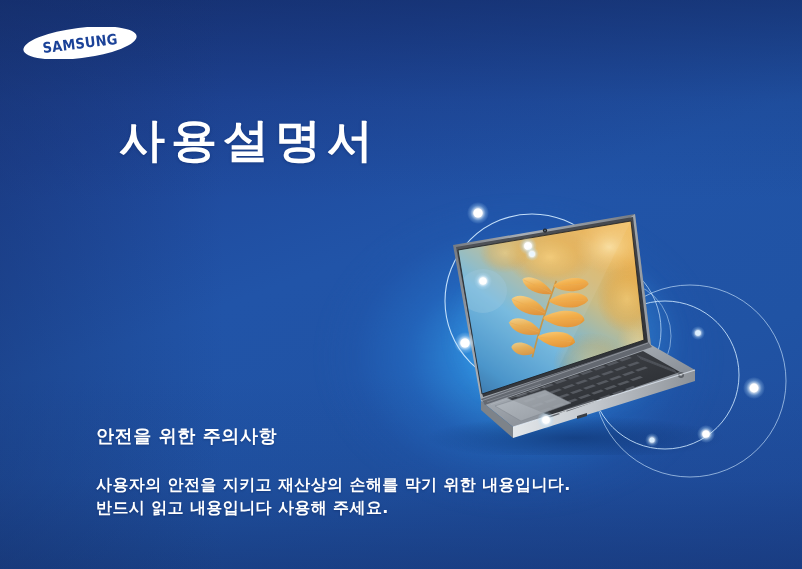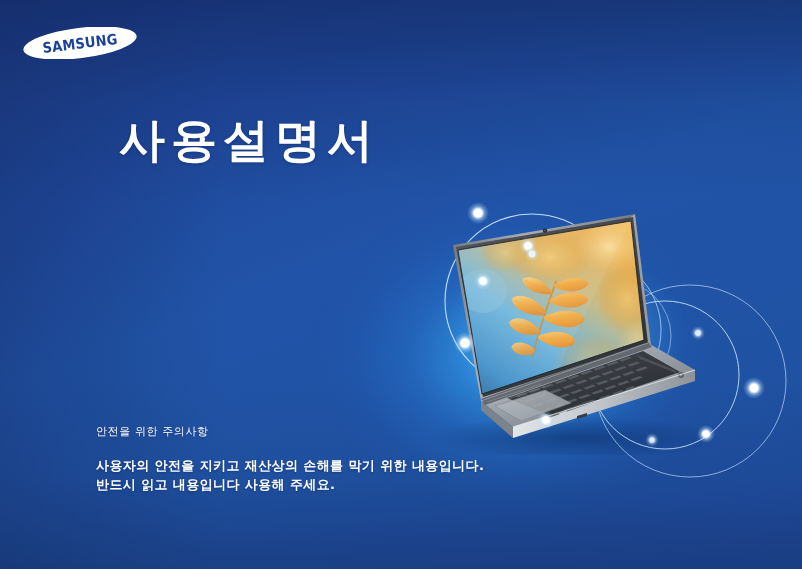--- a/index.html
+++ b/index.html
@@ -75,28 +75,28 @@
     white-space:nowrap;
     margin-left:23px;
   }
 
   
   .safety {
     position:absolute; left:96px; top:424px;
     color:#ffffff;
   }
   .safety-heading {
-    font-size:11px;
-    font-weight:normal;
+    font-size:18px;
+    font-weight:bold;
     letter-spacing:0.6px;
-    margin-bottom:18px;
+    margin-bottom:25px;
     text-shadow:0 1px 2px rgba(10,30,80,0.35);
   }
   .safety-line {
-    font-size:13px;
+    font-size:16px;
     font-weight:600;
     letter-spacing:0.4px;
     line-height:1.45;
     text-shadow:0 1px 2px rgba(10,30,80,0.35);
   }
 
   
   .rings { position:absolute; inset:0; pointer-events:none; }
   .rings svg { position:absolute; inset:0; width:802px; height:569px; }
 

